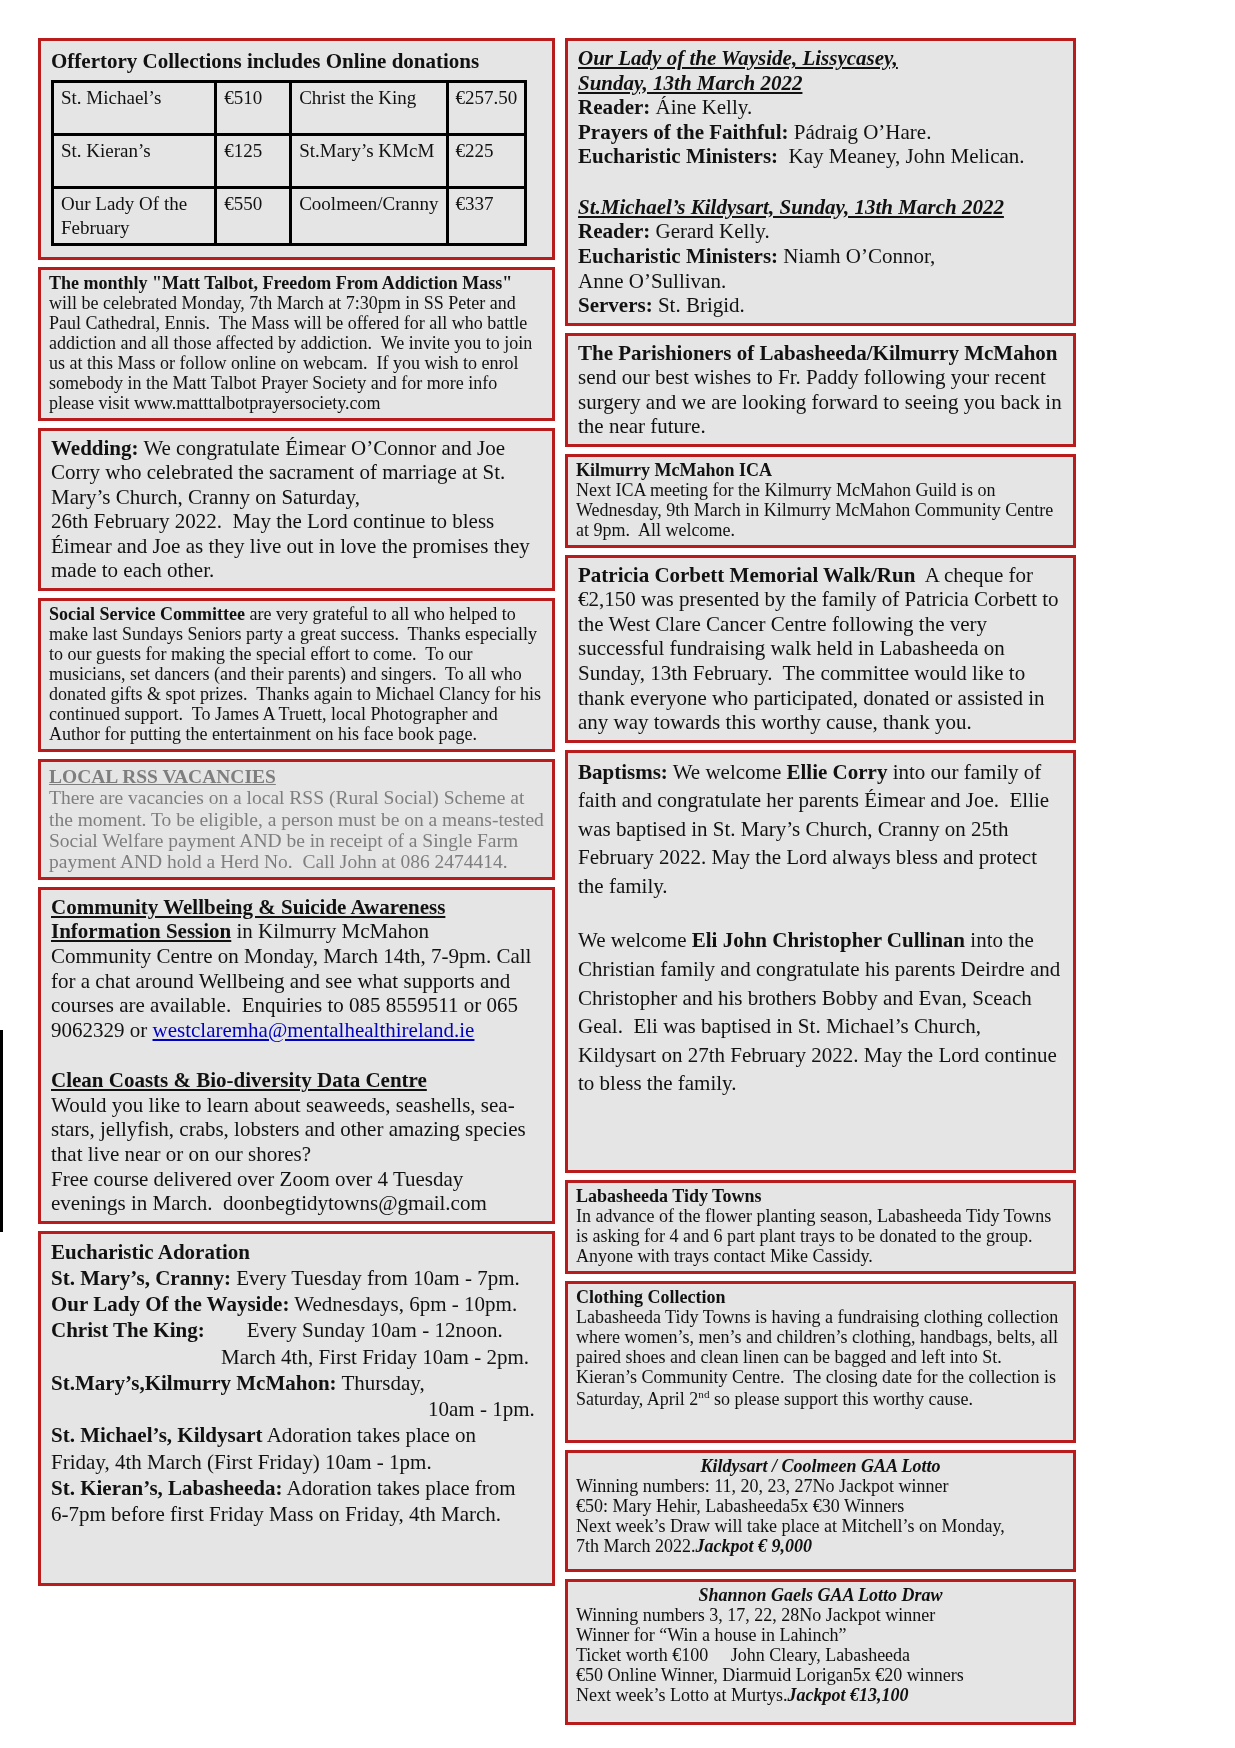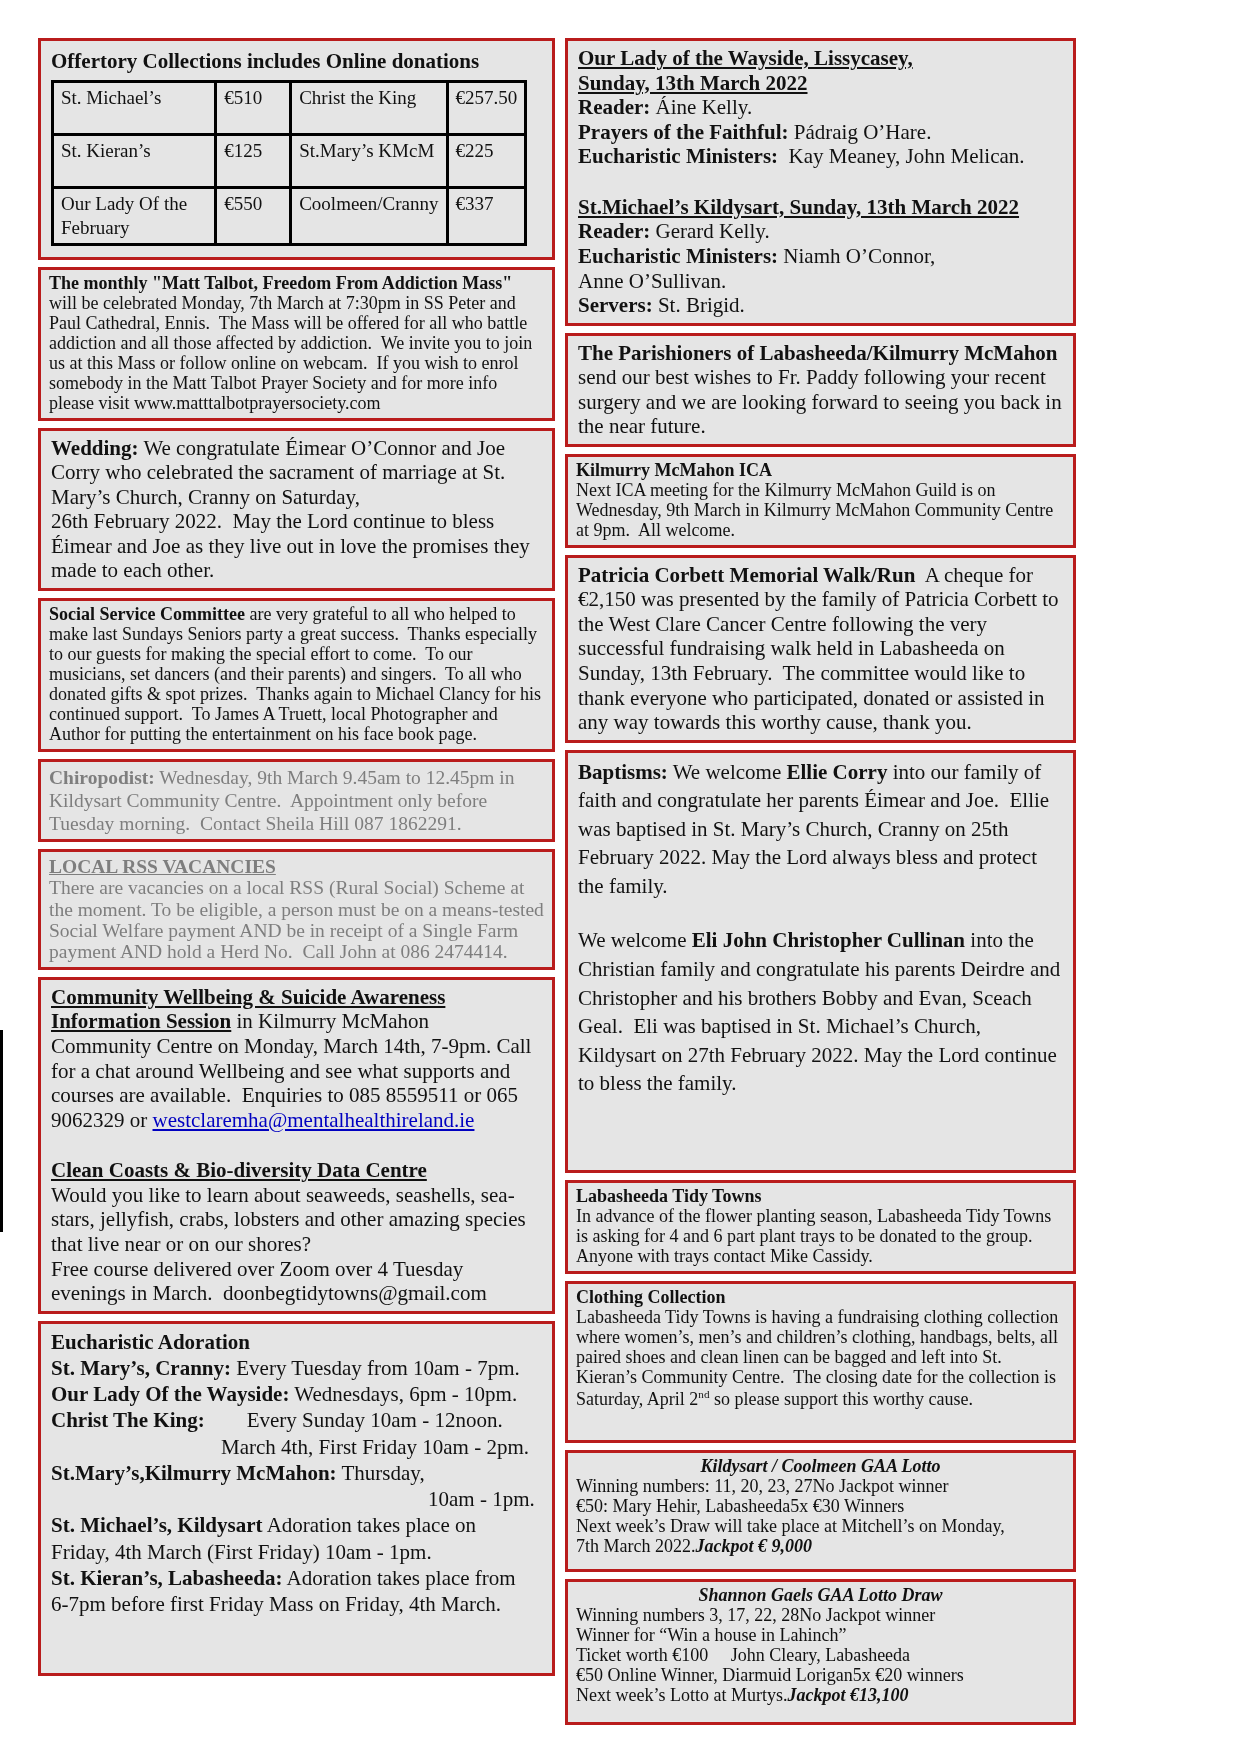--- a/index.html
+++ b/index.html
@@ -13,21 +13,21 @@
   .lh-tight{line-height:1.17;}
   .bapt{line-height:1.36;}
   .small{font-size:18px;line-height:1.11;padding:4px 8px;}
   .mid{font-size:19.5px;line-height:1.18;padding:4px 8px;}
   .rss-lh{line-height:1.1;}
   .gray{color:#7e7e7e;}
   p{margin:0;}
   .line{white-space:pre-wrap;}
   .b{font-weight:700;}
   .bu{font-weight:700;text-decoration:underline;margin-top:29px;}
-  .biu{font-weight:700;text-decoration:underline;}
+  .biu{font-weight:700;font-style:italic;text-decoration:underline;}
   .ji{font-weight:700;font-style:italic;}
   .gap26{height:26px;}
   .off-title{font-size:21px;font-weight:700;padding:2px 0 4px 0;}
   table.offertory{width:97%;border-collapse:collapse;margin:2px 0 6px 0;font-size:19px;}
   table.offertory td{border:3px solid #000;padding:3px 7px;vertical-align:top;}
   td.c-name1{width:35%;margin-left:45px;}td.c-amt1{width:16%;}td.c-name2{width:33%;}td.c-amt2{width:16%;}
   tr.r-std td{height:44px;}
   .ind1{padding-left:170px;}
   .ind2{padding-left:377px;}
   .lotto-title{text-align:center;font-weight:700;font-style:italic;}
@@ -76,23 +76,20 @@
 
     <section class="box big lh-tight" style="min-height:160px">
       <p class="line"><span class="b">Wedding:</span><span> We congratulate Éimear O’Connor and Joe Corry who celebrated the sacrament of marriage at St. Mary’s Church, Cranny on Saturday,</span></p>
       <p class="line">26th February 2022.  May the Lord continue to bless Éimear and Joe as they live out in love the promises they made to each other.</p>
     </section>
 
     <section class="box small" style="min-height:141px">
       <p class="line"><span class="b">Social Service Committee</span><span> are very grateful to all who helped to make last Sundays Seniors party a great success.  Thanks especially to our guests for making the special effort to come.  To our musicians, set dancers (and their parents) and singers.  To all who donated gifts &amp; spot prizes.  Thanks again to Michael Clancy for his continued support.  To James A Truett, local Photographer and Author for putting the entertainment on his face book page.</span></p>
     </section>
 
-    <section class="box mid gray" style="min-height:80px">
-      <p class="line"><span class="b">Chiropodist:</span><span> Wednesday, 9th March 9.45am to 12.45pm in Kildysart Community Centre.  Appointment only before Tuesday morning.  Contact Sheila Hill 087 1862291.</span></p>
-    </section>
 
     <section class="box mid rss-lh gray" style="min-height:110px">
       <p><span class="bu">LOCAL RSS VACANCIES</span></p>
       <p class="line">There are vacancies on a local RSS (Rural Social) Scheme at the moment. To be eligible, a person must be on a means-tested Social Welfare payment AND be in receipt of a Single Farm payment AND hold a Herd No.  Call John at 086 2474414.</p>
     </section>
 
     <section class="box big lh-tight" style="min-height:325px">
       <p><span class="bu">Community Wellbeing &amp; Suicide Awareness</span></p>
       <p class="line"><span class="bu">Information Session</span><span> in Kilmurry McMahon</span></p>
       <p class="line"><span>Community Centre on Monday, March 14th, 7-9pm. Call for a chat around Wellbeing and see what supports and courses are available.  Enquiries to 085 8559511 or 065 9062329 or </span><a class="email-link">westclaremha@mentalhealthireland.ie</a></p>

